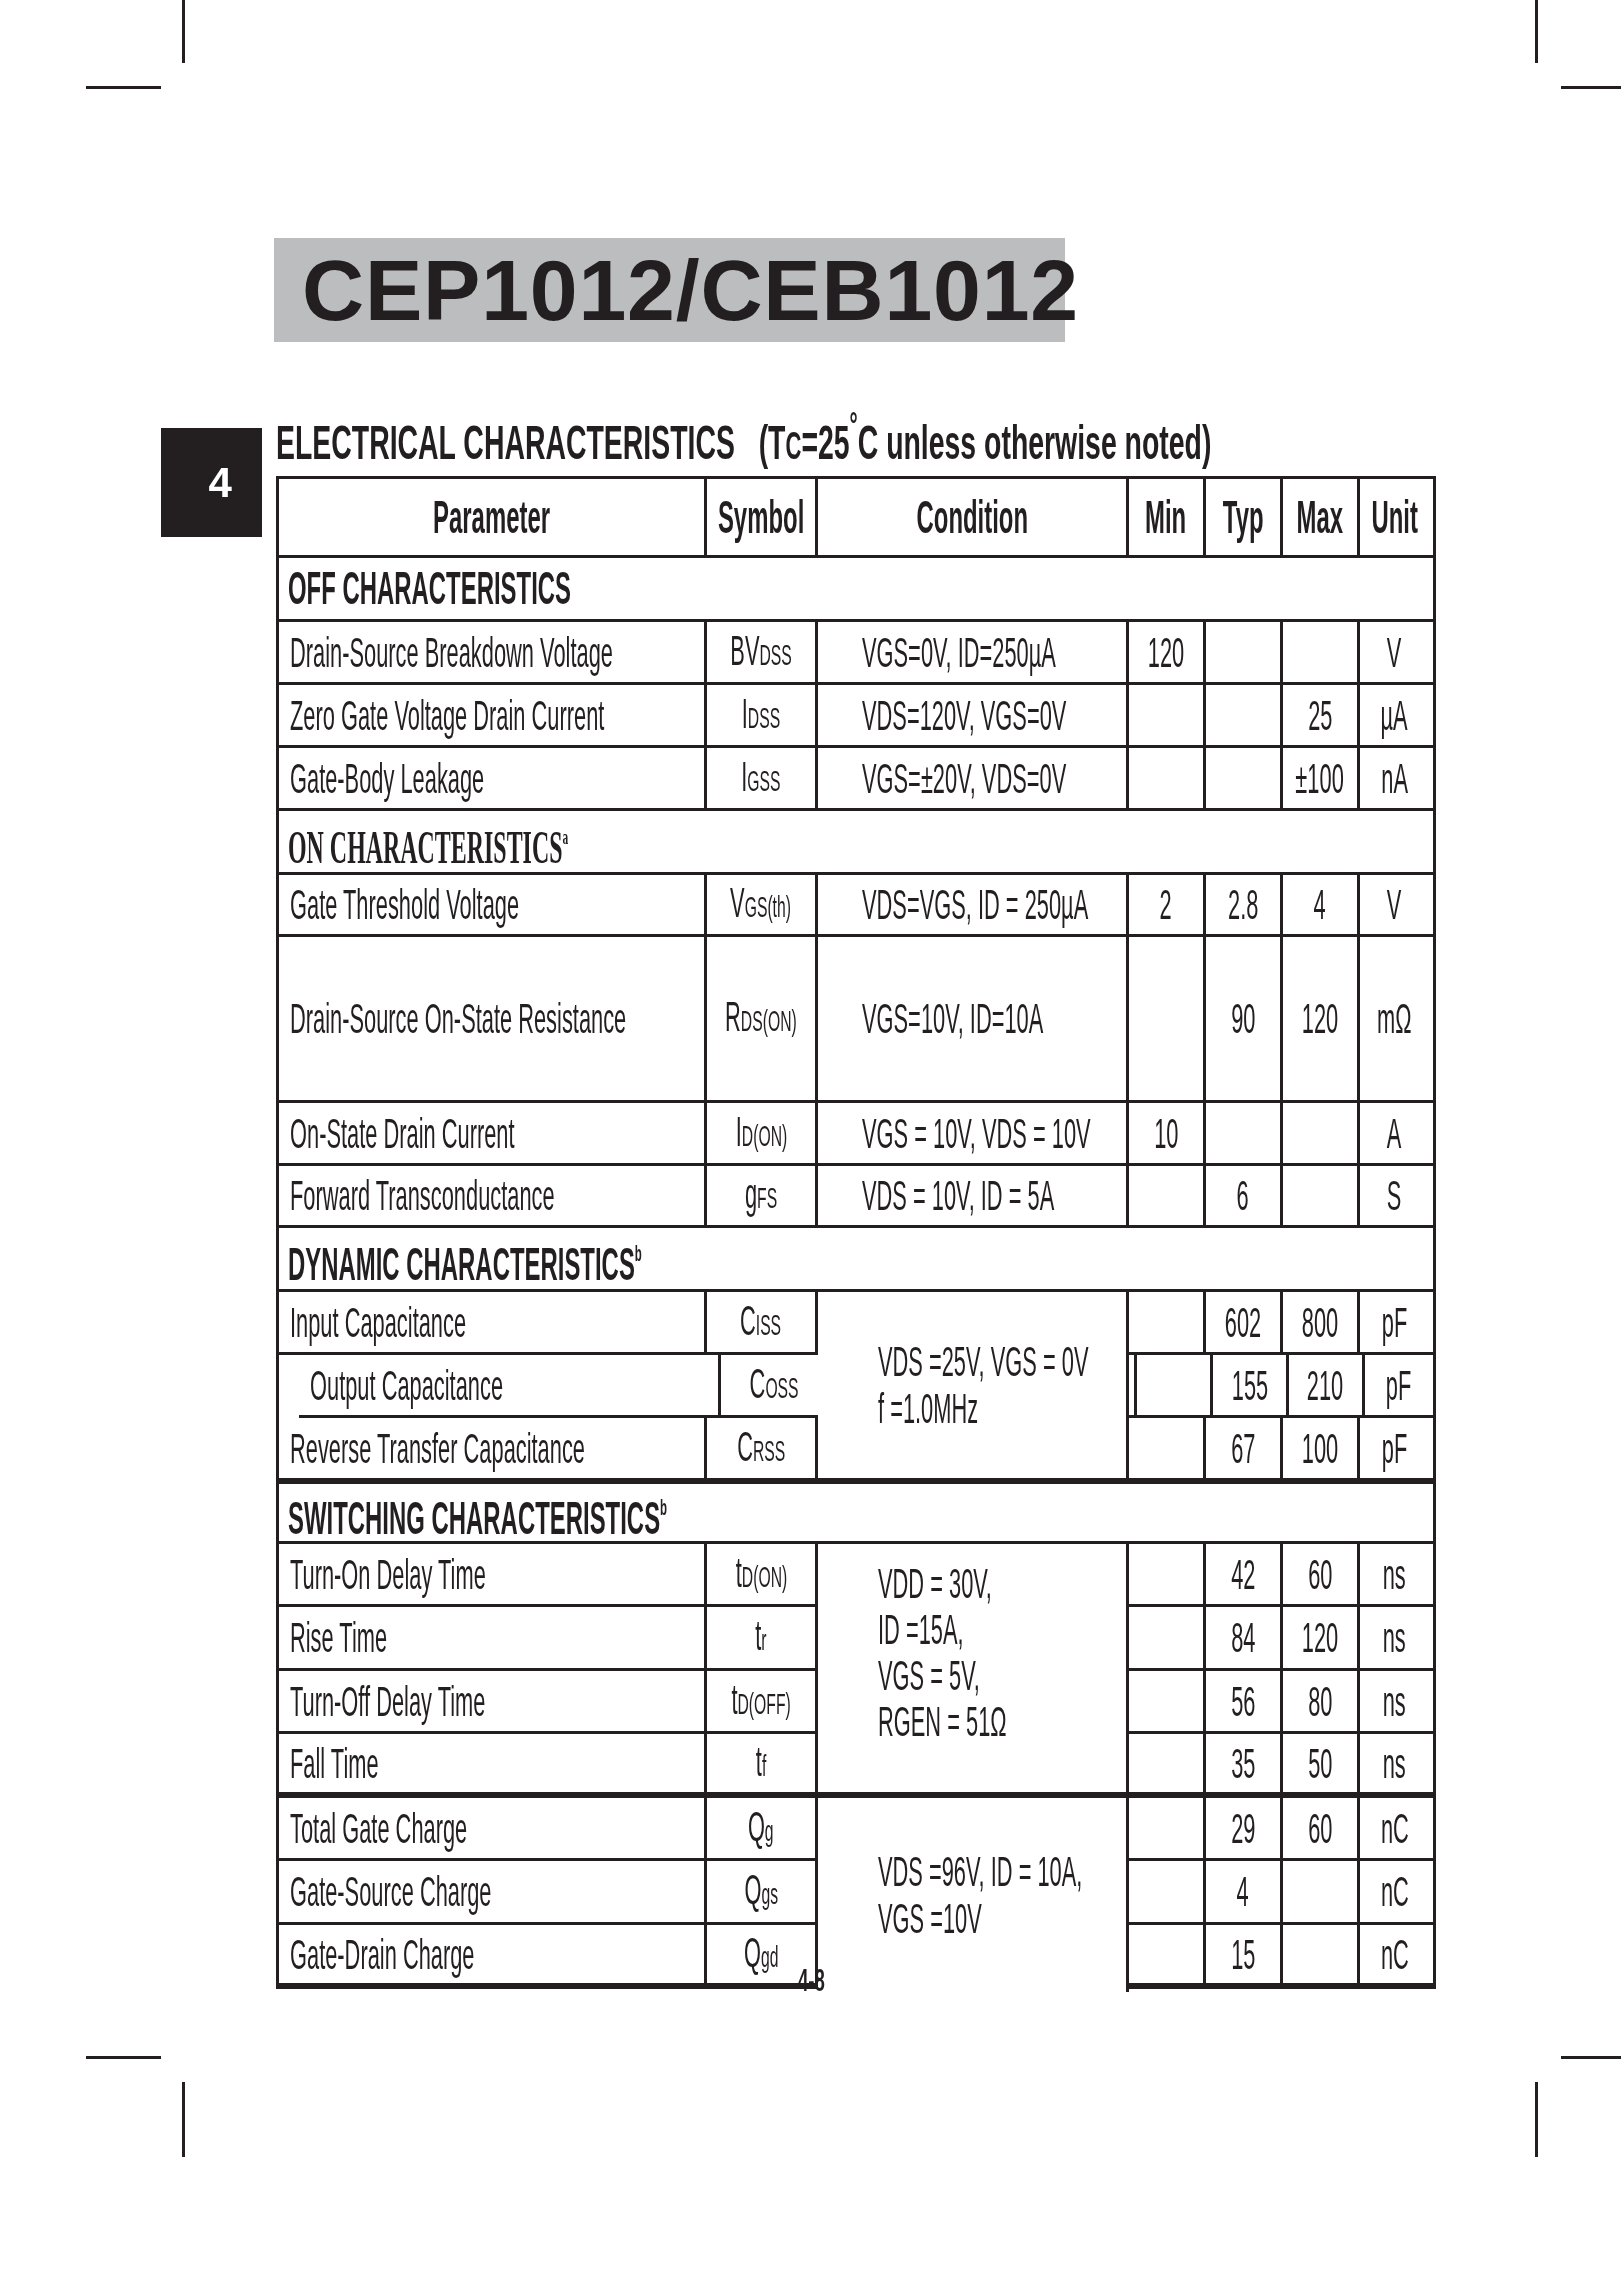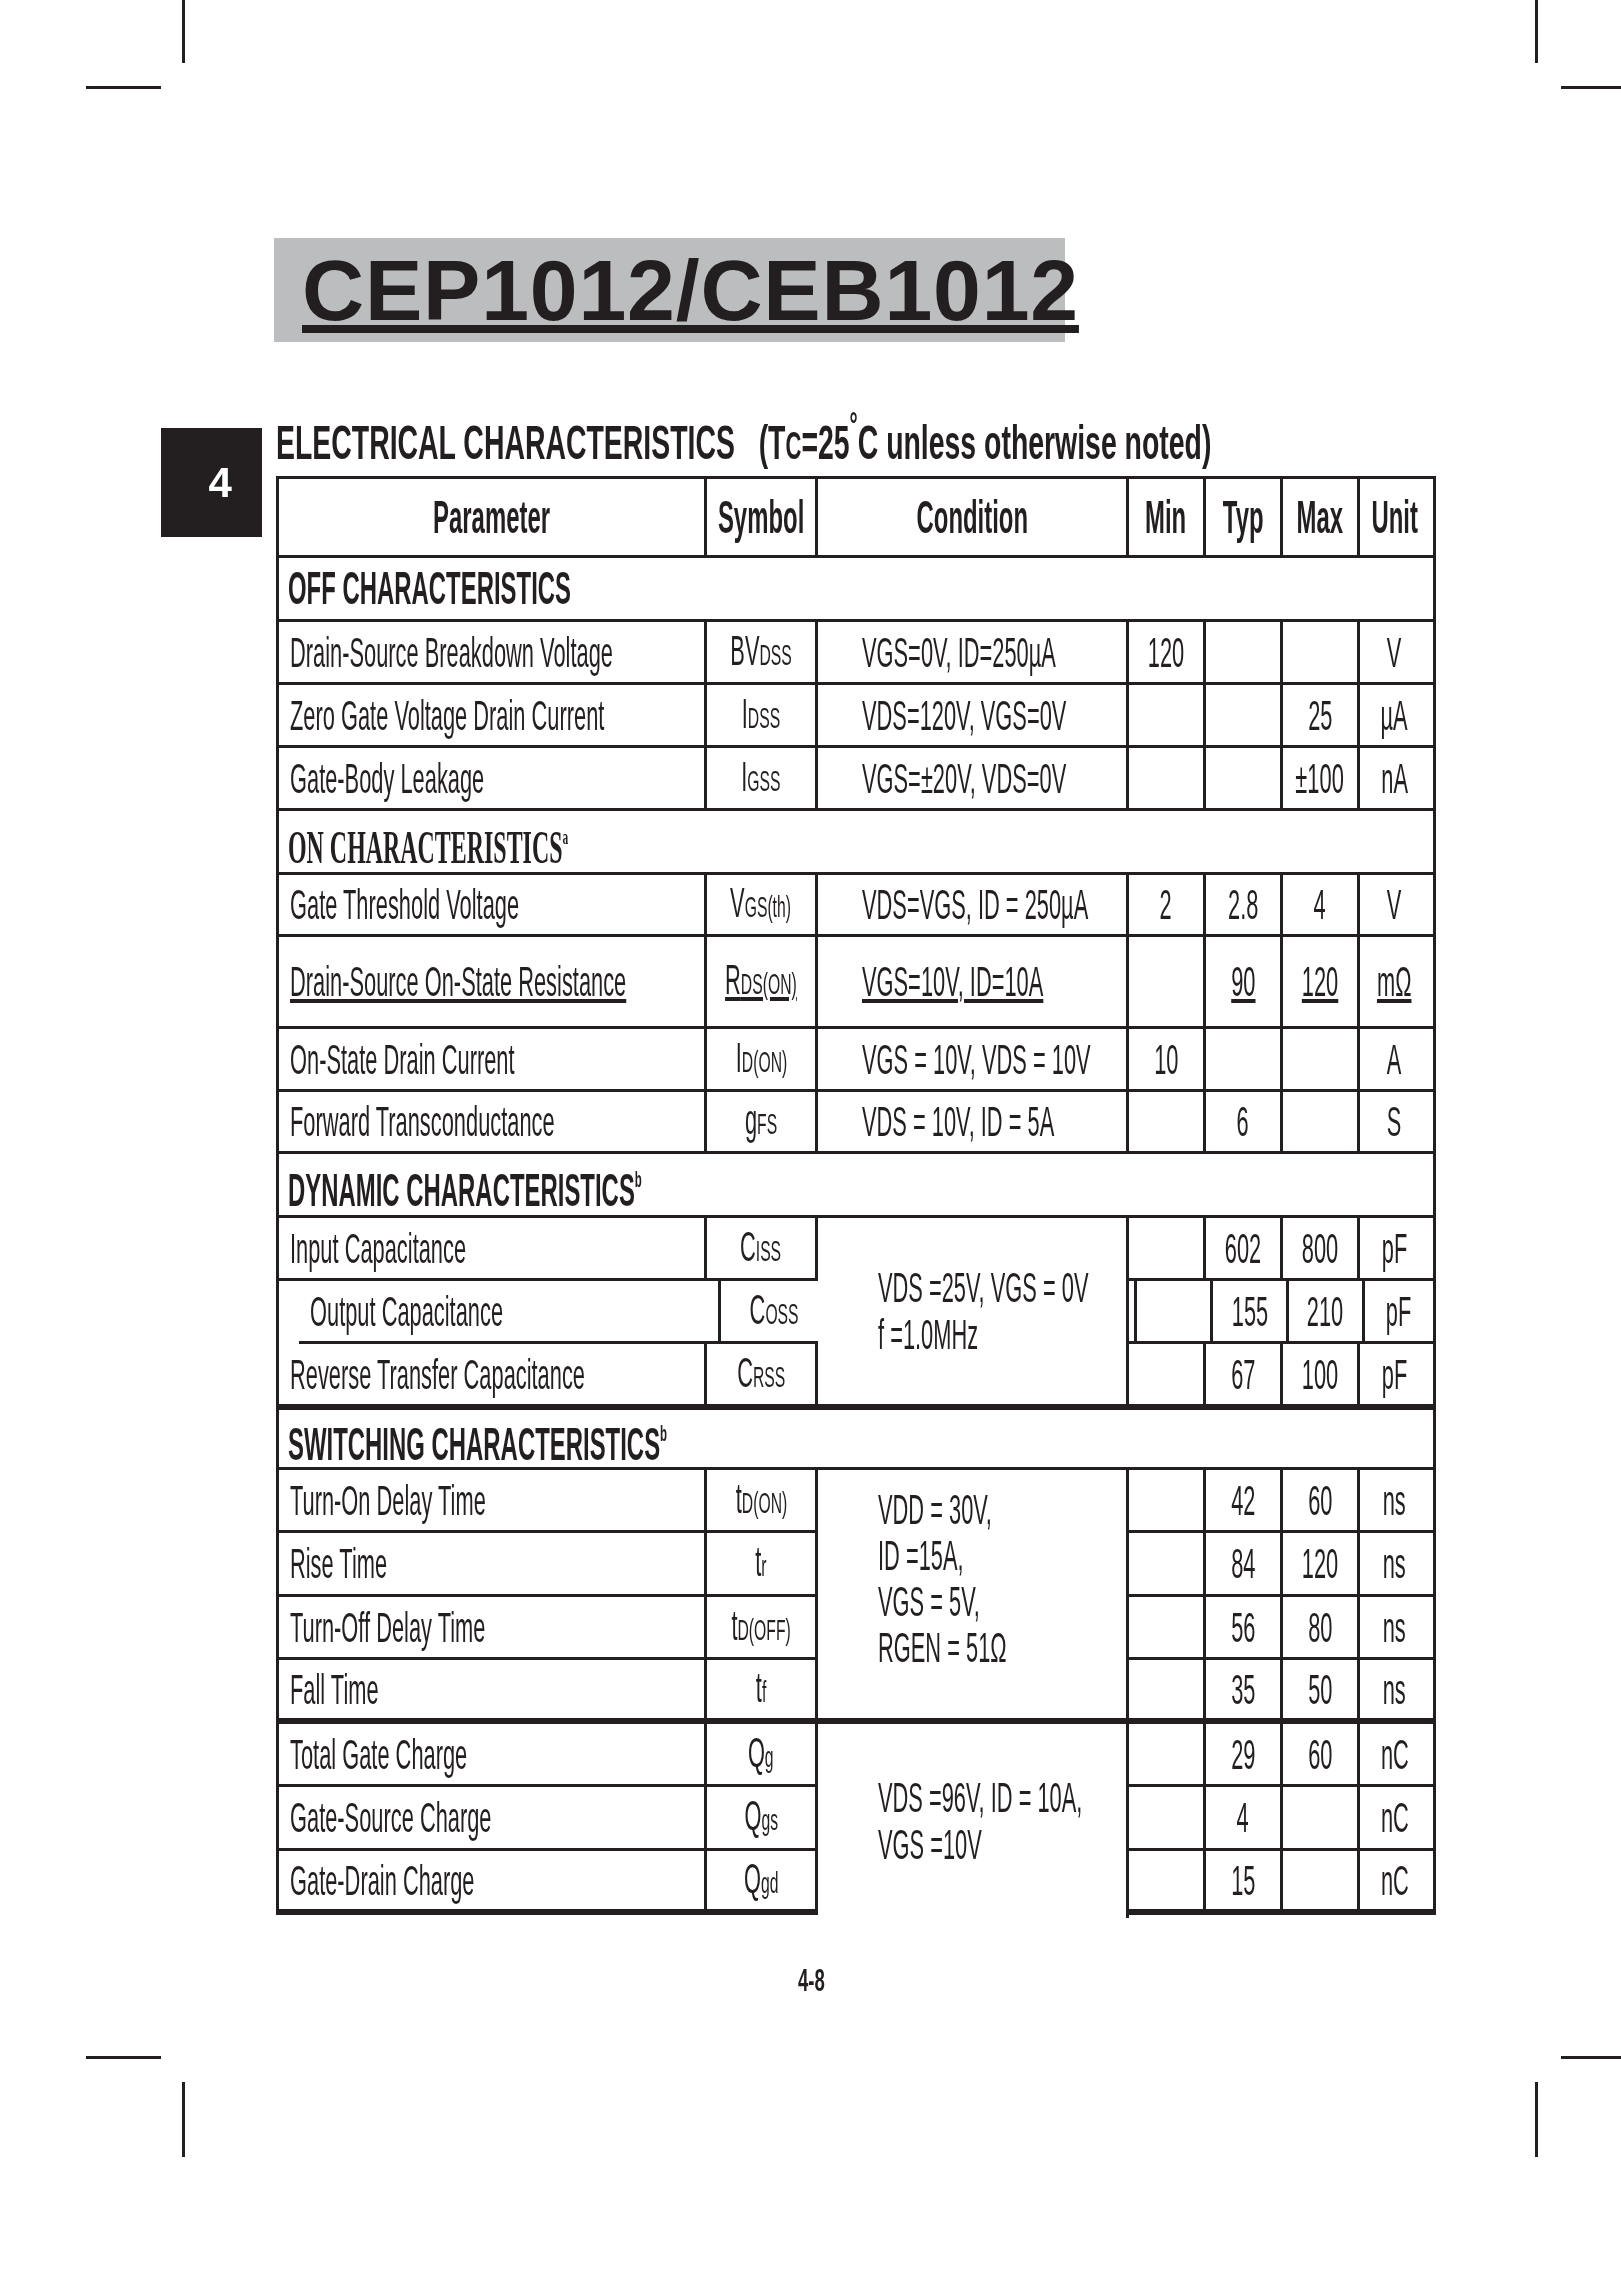--- a/index.html
+++ b/index.html
@@ -9,21 +9,21 @@
   .crop { position:absolute; background:#231f20; }
   .crop.v { width:3.1px; }
   .crop.h { height:3.1px; }
 
   .chapter-tab { position:absolute; left:161px; top:428px; width:101px; height:109px; background:#231f20;
                  display:flex; align-items:center; justify-content:center; }
   .chapter-tab span { color:#ffffff; font-weight:bold; font-size:42px; line-height:1; padding-left:17.3px; }
 
   .title-box { position:absolute; left:274px; top:238px; width:791px; height:104px; background:#bcbdbf; }
   .title-box span { position:absolute; left:28px; top:4.7px; font-weight:bold; font-size:86px; line-height:94px;
-                    letter-spacing:0.8px; white-space:nowrap;text-decoration:underline; }
+                    letter-spacing:0.8px; white-space:nowrap; }
 
   .heading { position:absolute; left:276px; top:393px; height:63px; white-space:nowrap;
              font-weight:bold; font-size:49px; line-height:63px;
              transform:scaleX(0.58); transform-origin:left center; }
   .heading .deg { font-size:35px; vertical-align:22px; }
   .heading .sub { font-size:38px; }
 
   .tbl { position:absolute; left:276px; top:476px; width:1160px; border:3.9px solid #231f20; box-sizing:border-box; }
   .row { position:relative; border-bottom:3.1px solid #231f20; box-sizing:border-box; display:flex; }
   .row:last-child { border-bottom:none; }
@@ -209,21 +209,21 @@
         <span class="txt">2.8</span>
       </div>
     <div class="cell c-max">
         <span class="txt">4</span>
       </div>
     <div class="cell c-unit">
         <span class="txt">V</span>
       </div>
   </div>
 
-  <div class="row" style="height:92px;text-decoration:underline;">
+  <div class="row" style="height:166px;">
     <div class="cell c-param">
         <span class="txt">Drain-Source On-State Resistance</span>
       </div>
     <div class="cell c-sym">
         <span class="txt"><span>R</span><span class="sub">DS(ON)</span></span>
       </div>
     <div class="cell c-cond">
         <span class="txt">VGS=10V, ID=10A</span>
       </div>
     <div class="cell c-min">

